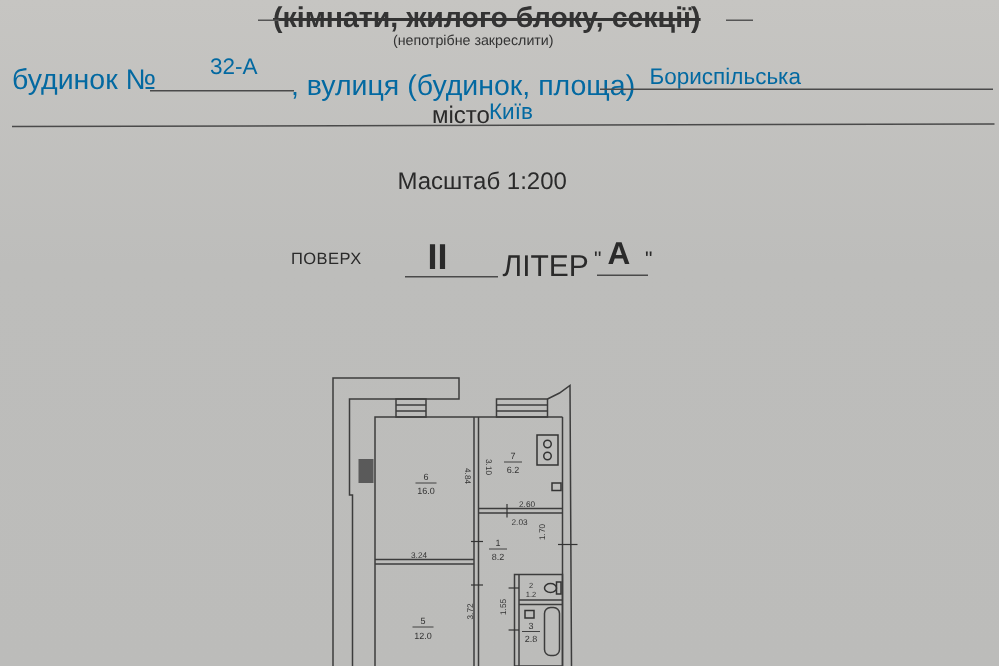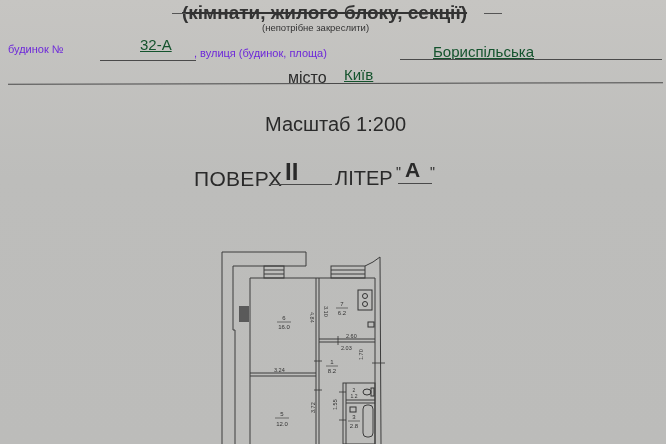--- a/index.html
+++ b/index.html
@@ -8,25 +8,25 @@
     background: linear-gradient(180deg, #c6c5c2 0%, #bdbdbb 40%, #bcbcba 100%);
     font-family: "Liberation Sans", sans-serif; color:#2a2a2a;
   }
   .abs { position:absolute; white-space:nowrap; }
   .title-struck {
     left:182px; top:2px; font-size:19px; font-weight:bold; color:#333;
     text-decoration: line-through; text-decoration-thickness:1.5px;
   }
   .strike-ext { position:absolute; height:1px; background:#555; top:13px; }
   .note { left:262px; top:22px; font-size:9.5px; color:#333; }
-  .row-text { font-size:11px; color:#6d28d9; }
-  .fill { font-size:15px; color:#14532d;text-decoration:underline; }
+  .row-text { font-size:19px; color:#0369a1; }
+  .fill { font-size:15px; color:#0369a1; }
   .uline { position:absolute; height:1px; background:#4a4a4a; }
-  .scale { left:265px; top:113px; font-size:20px; }
-  .floor-label { left:194px; top:167px; font-size:21px; letter-spacing:0.3px; }
+  .scale { left:265px; top:113px; font-size:16px; }
+  .floor-label { left:194px; top:167px; font-size:11px; letter-spacing:0.3px; }
   .floor-val { left:285px; top:158px; font-size:24px; font-weight:bold; }
   .liter-label { left:335px; top:167px; font-size:20px; }
   .quote-l { left:396px; top:164px; font-size:14px; }
   .liter-val { left:405px; top:158px; font-size:21px; font-weight:bold; }
   .quote-r { left:430px; top:164px; font-size:14px; }
   svg.plan { position:absolute; left:0; top:0; }
   .lbl { font-family:"Liberation Sans", sans-serif; fill:#333; }
 </style>
 </head>
 <body>
@@ -37,21 +37,21 @@
 <div class="abs note">(непотрібне закреслити)</div>
 
 <div class="abs row-text" style="left:8px;top:43px;">будинок №</div>
 <div class="abs fill" style="left:140px;top:36px;">32-А</div>
 <div class="uline" style="left:100px;top:60px;width:96px;"></div>
 <div class="abs row-text" style="left:194px;top:47px;">, вулиця (будинок, площа)</div>
 <div class="abs fill" style="left:433px;top:43px;text-align:center;">Бориспільська</div>
 <div class="uline" style="left:400px;top:59px;width:262px;"></div>
 
 <div class="abs" style="left:288px;top:69px;font-size:16px;">місто</div>
-<div class="abs fill" style="left:344px;top:66px;">Київ</div>
+<div class="abs fill" style="left:326px;top:66px;">Київ</div>
 <div class="uline" style="left:8px;top:83px;width:655px;transform:rotate(-0.15deg);"></div>
 
 <div class="abs scale">Масштаб 1:200</div>
 
 <div class="abs floor-label">ПОВЕРХ</div>
 <div class="abs floor-val">II</div>
 <div class="uline" style="left:270px;top:184px;width:62px;"></div>
 <div class="abs liter-label">ЛІТЕР</div>
 <div class="abs quote-l">"</div>
 <div class="abs liter-val">А</div>

